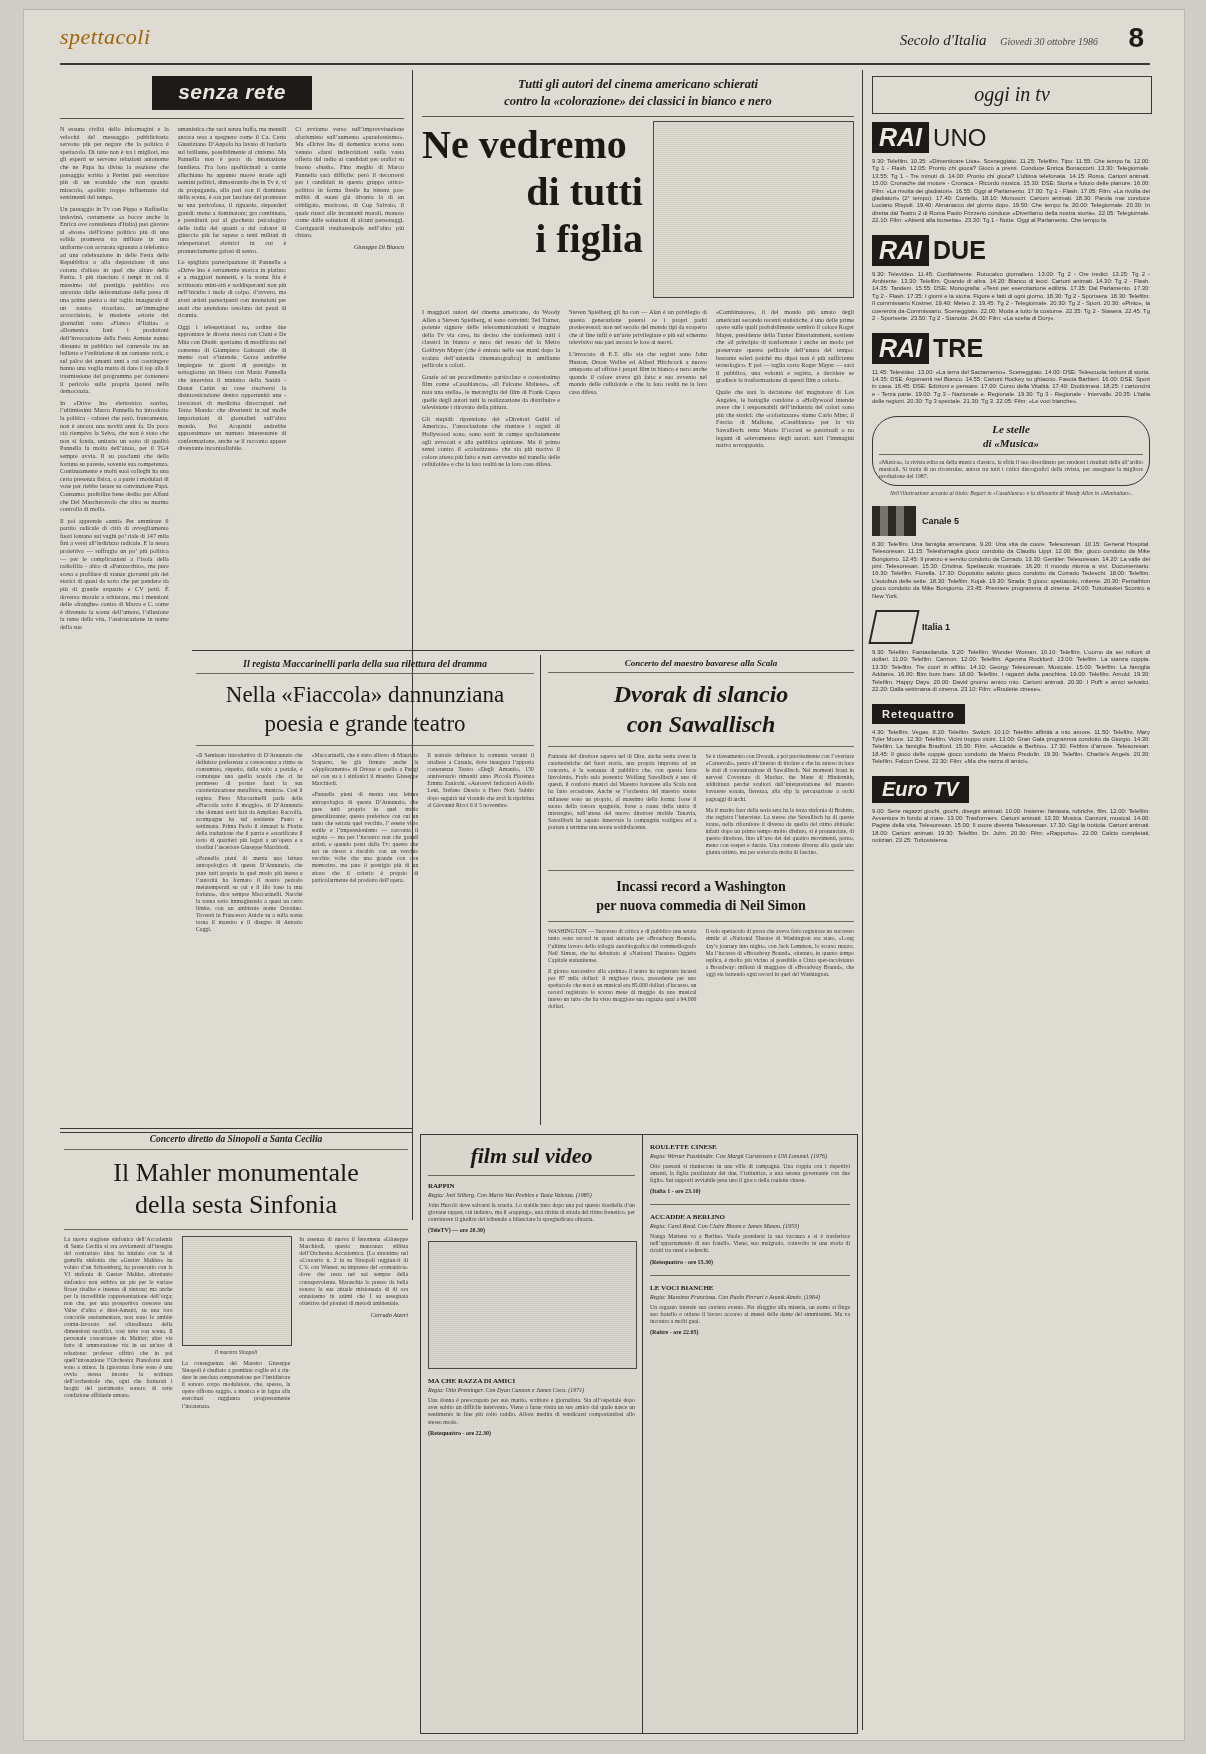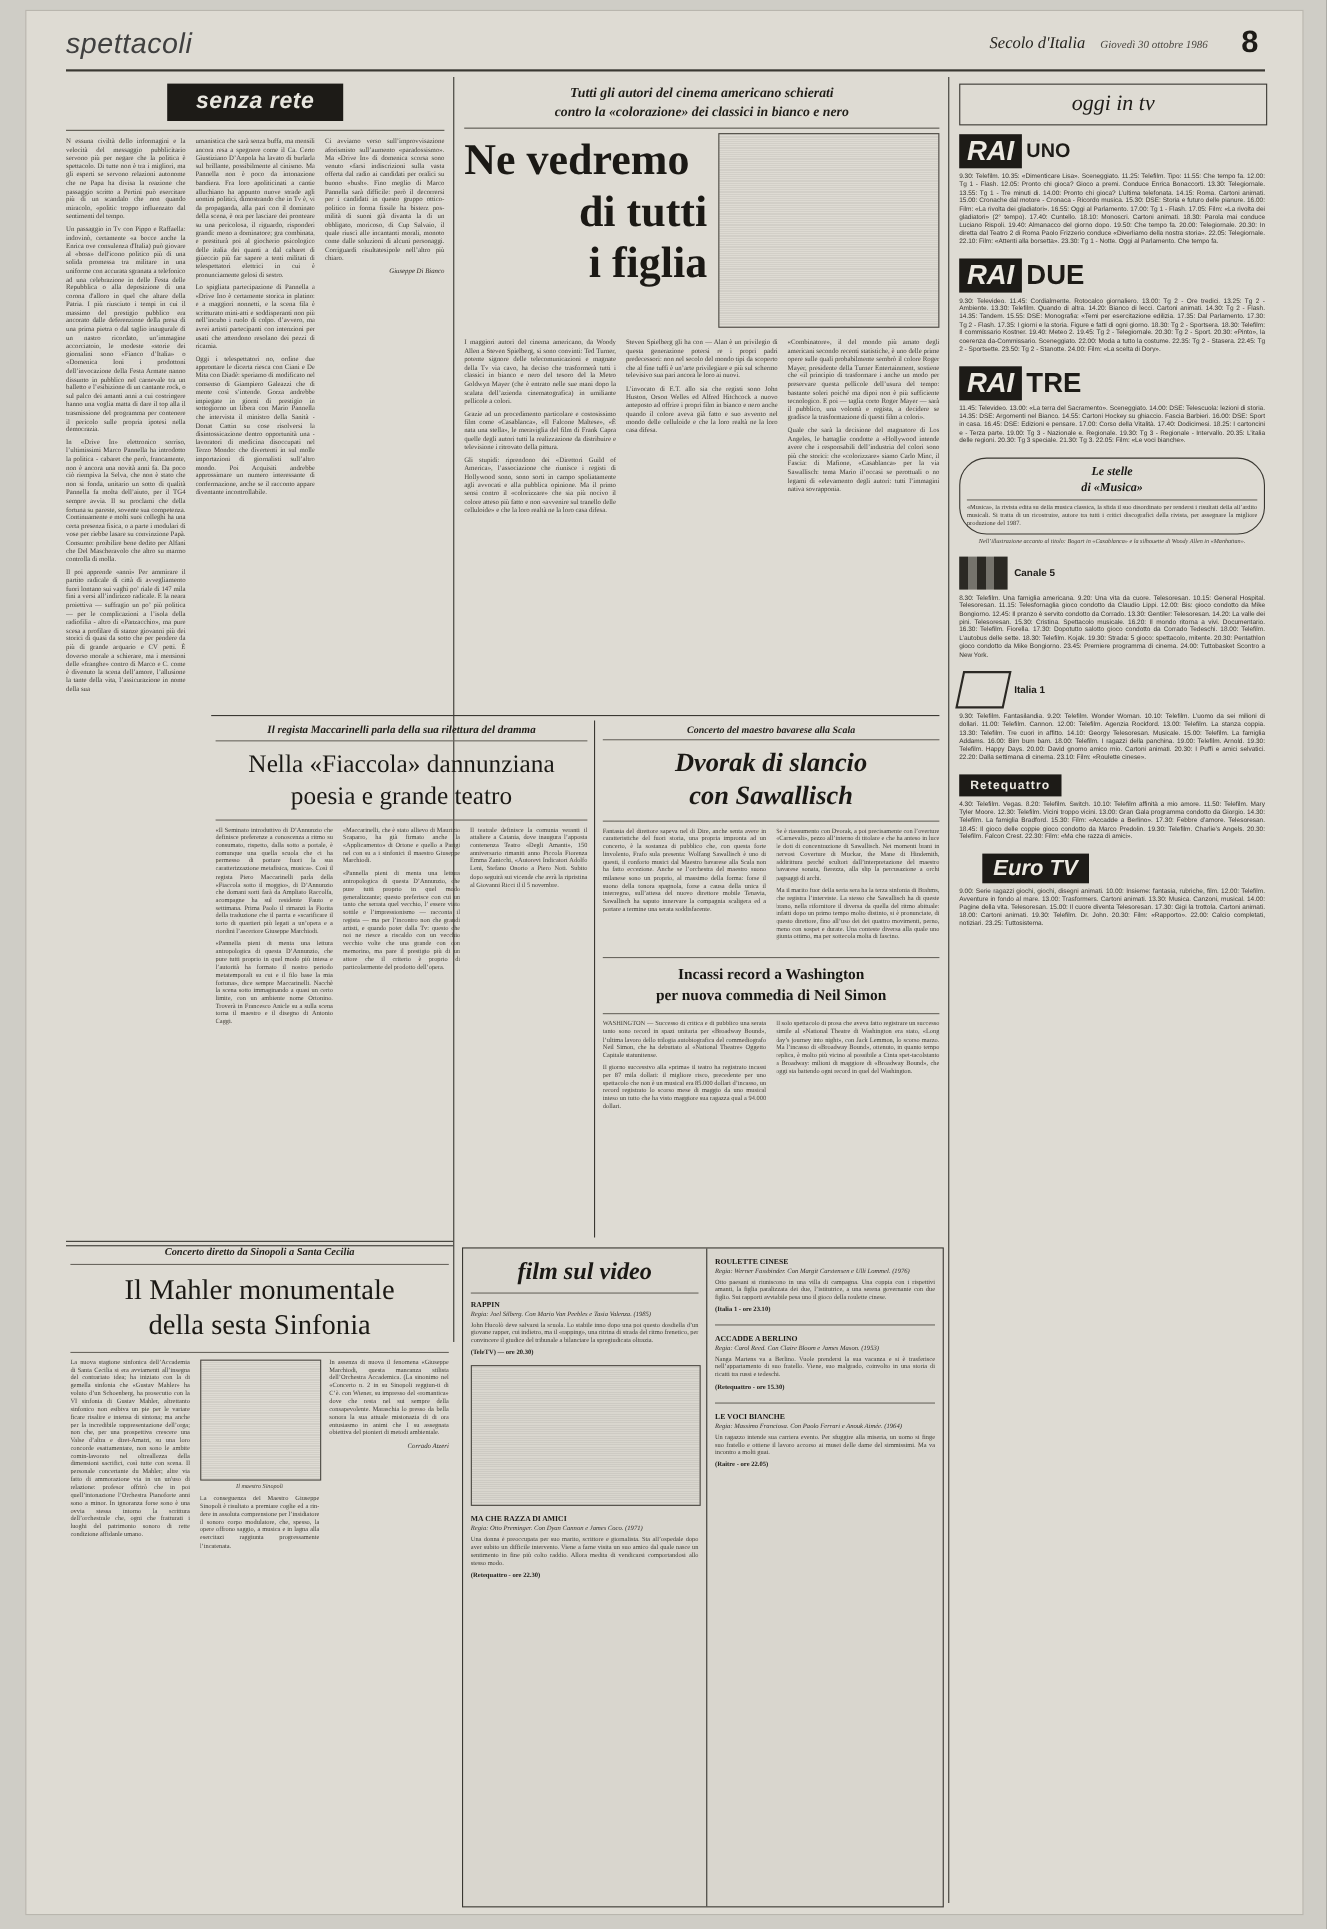--- a/index.html
+++ b/index.html
@@ -1,21 +1,21 @@
 <!DOCTYPE html>
 <html><head>
 <meta charset="utf-8">
 <style>
   html,body{margin:0;padding:0;background:#8d8d8a;}
   body{font-family:"Liberation Serif", serif;}
   .page{position:relative;width:1206px;height:1754px;background:#cfcdc6;overflow:hidden;}
   .sheet{position:absolute;left:24px;top:10px;width:1160px;height:1730px;background:#dedbd3;box-shadow:0 0 0 1px #b9b6ae;}
   
   .masthead{position:absolute;left:36px;top:12px;width:1090px;height:40px;}
-  .mh-left{position:absolute;left:0;top:2px;font-size:26px;font-style:italic;letter-spacing:.5px;color:#404040;font-family:Liberation Sans, sans-serif;}
+  .mh-left{position:absolute;left:0;top:2px;font-size:22px;font-style:italic;letter-spacing:.5px;color:#a16207;font-family:Liberation Serif, serif;}
   .mh-right{position:absolute;right:52px;top:10px;font-size:15px;font-style:italic;color:#26241f;}
   .mh-right .dt{font-size:10px;font-style:italic;color:#4a4740;margin-left:10px;}
   .mh-page{position:absolute;right:6px;top:0px;font-size:28px;font-weight:bold;color:#1d1b17;font-family:"Liberation Sans",sans-serif;}
   .rule{position:absolute;background:#3a3832;}
   
   .col{position:absolute;}
   .txt{font-size:6.2px;line-height:7.6px;text-align:justify;color:#3b3830;font-family:"Liberation Serif",serif;hyphens:auto;overflow:hidden;}
   .txt.small{font-size:5.8px;line-height:7.1px;}
   .hdl{font-family:"Liberation Serif",serif;color:#1b1915;}
   .tag{display:inline-block;background:#1d1b17;color:#e8e6df;font-family:"Liberation Sans",sans-serif;font-style:italic;font-weight:bold;font-size:21px;padding:4px 26px 6px 26px;letter-spacing:.5px;}
@@ -237,21 +237,21 @@
 
     <div class="col boxrule" style="left:848px;top:66px;width:278px;height:36px;">
       <div style="font-family:'Liberation Serif',serif;font-style:italic;font-size:20px;text-align:center;line-height:34px;color:#1d1b17;">oggi in tv</div>
     </div>
 
     <div class="col" style="left:848px;top:112px;width:278px;">
 
       <div>
         <div style="display:flex;align-items:center;gap:4px;margin-bottom:5px;">
           <span class="tvband" style="font-size:25px;font-style:italic;padding:1px 7px;">RAI</span>
-          <span style="font-size:18px;font-weight:bold;color:#1d1b17;font-family:'Liberation Sans',sans-serif;">UNO</span>
+          <span style="font-size:24px;font-weight:normal;color:#1d1b17;font-family:'Liberation Sans',sans-serif;">UNO</span>
         </div>
         <div class="tvtxt">9.30: Telefilm. 10.35: «Dimenticare Lisa». Sceneggiato. 11.25: Telefilm. Tipo: 11.55: Che tempo fa. 12.00: Tg 1 - Flash. 12.05: Pronto chi gioca? Gioco a premi. Conduce Enrica Bonaccorti. 13.30: Telegiornale. 13.55: Tg 1 - Tre minuti di. 14.00: Pronto chi gioca? L’ultima telefonata. 14.15: Roma. Cartoni animati. 15.00: Cronache dal motore - Cronaca - Ricordo musica. 15.30: DSE: Storia e futuro delle pianure. 16.00: Film: «La rivolta dei gladiatori». 16.55: Oggi al Parlamento. 17.00: Tg 1 - Flash. 17.05: Film: «La rivolta dei gladiatori» (2° tempo). 17.40: Cuntello. 18.10: Monoscri. Cartoni animati. 18.30: Parola mai conduce Luciano Rispoli. 19.40: Almanacco del giorno dopo. 19.50: Che tempo fa. 20.00: Telegiornale. 20.30: In diretta dal Teatro 2 di Roma Paolo Frizzerio conduce «Diverliamo della nostra storia». 22.05: Telegiornale. 22.10: Film: «Attenti alla borsetta». 23.30: Tg 1 - Notte. Oggi al Parlamento. Che tempo fa.</div>
       </div>
 
       <div style="margin-top:10px;">
         <div style="display:flex;align-items:center;gap:4px;margin-bottom:5px;">
           <span class="tvband" style="font-size:25px;font-style:italic;padding:1px 7px;">RAI</span>
           <span style="font-size:25px;font-weight:bold;color:#1d1b17;font-family:'Liberation Sans',sans-serif;">DUE</span>
         </div>
         <div class="tvtxt">9.30: Televideo. 11.45: Cordialmente. Rotocalco giornaliero. 13.00: Tg 2 - Ore tredici. 13.25: Tg 2 - Ambiente. 13.30: Telefilm. Quando di altra. 14.20: Bianco di lecci. Cartoni animati. 14.30: Tg 2 - Flash. 14.35: Tandem. 15.55: DSE: Monografia: «Temi per esercitazione edilizia. 17.35: Dal Parlamento. 17.30: Tg 2 - Flash. 17.35: I giorni e la storia. Figure e fatti di ogni giorno. 18.30: Tg 2 - Sportsera. 18.30: Telefilm: Il commissario Kostner. 19.40: Meteo 2. 19.45: Tg 2 - Telegiornale. 20.30: Tg 2 - Sport. 20.30: «Pinto», la coerenza da-Commissario. Sceneggiato. 22.00: Moda a tutto la costume. 22.35: Tg 2 - Stasera. 22.45: Tg 2 - Sportsette. 23.50: Tg 2 - Stanotte. 24.00: Film: «La scelta di Dory».</div>
@@ -293,21 +293,21 @@
 
       <div style="margin-top:10px;">
         <div style="display:flex;align-items:flex-end;gap:6px;margin-bottom:5px;">
           <span class="tvband" style="font-size:11px;padding:4px 10px;letter-spacing:1px;">Retequattro</span>
         </div>
         <div class="tvtxt">4.30: Telefilm. Vegas. 8.20: Telefilm. Switch. 10.10: Telefilm affinità a mio amore. 11.50: Telefilm. Mary Tyler Moore. 12.30: Telefilm. Vicini troppo vicini. 13.00: Gran Gala programma condotto da Giorgio. 14.30: Telefilm. La famiglia Bradford. 15.30: Film: «Accadde a Berlino». 17.30: Febbre d’amore. Telesoresan. 18.45: Il gioco delle coppie gioco condotto da Marco Predolin. 19.30: Telefilm. Charlie’s Angels. 20.30: Telefilm. Falcon Crest. 22.30: Film: «Ma che razza di amici».</div>
       </div>
 
       <div style="margin-top:10px;">
         <div style="display:flex;align-items:center;gap:6px;margin-bottom:5px;">
-          <span class="tvband" style="font-size:20px;font-style:italic;padding:2px 10px;margin-left:21px;">Euro TV</span>
+          <span class="tvband" style="font-size:20px;font-style:italic;padding:2px 10px;">Euro TV</span>
         </div>
         <div class="tvtxt">9.00: Serie ragazzi giochi, giochi, disegni animati. 10.00: Insieme: fantasia, rubriche, film. 12.00: Telefilm. Avventure in fondo al mare. 13.00: Trasformers. Cartoni animati. 13.30: Musica. Canzoni, musical. 14.00: Pagine della vita. Telesoresan. 15.00: Il cuore diventa Telesoresan. 17.30: Gigi la trottola. Cartoni animati. 18.00: Cartoni animati. 19.30: Telefilm. Dr. John. 20.30: Film: «Rapporto». 22.00: Calcio completati, notiziari. 23.25: Tuttosistema.</div>
       </div>
 
     </div>
 
   </div>
 </div>
 
 </body></html>

